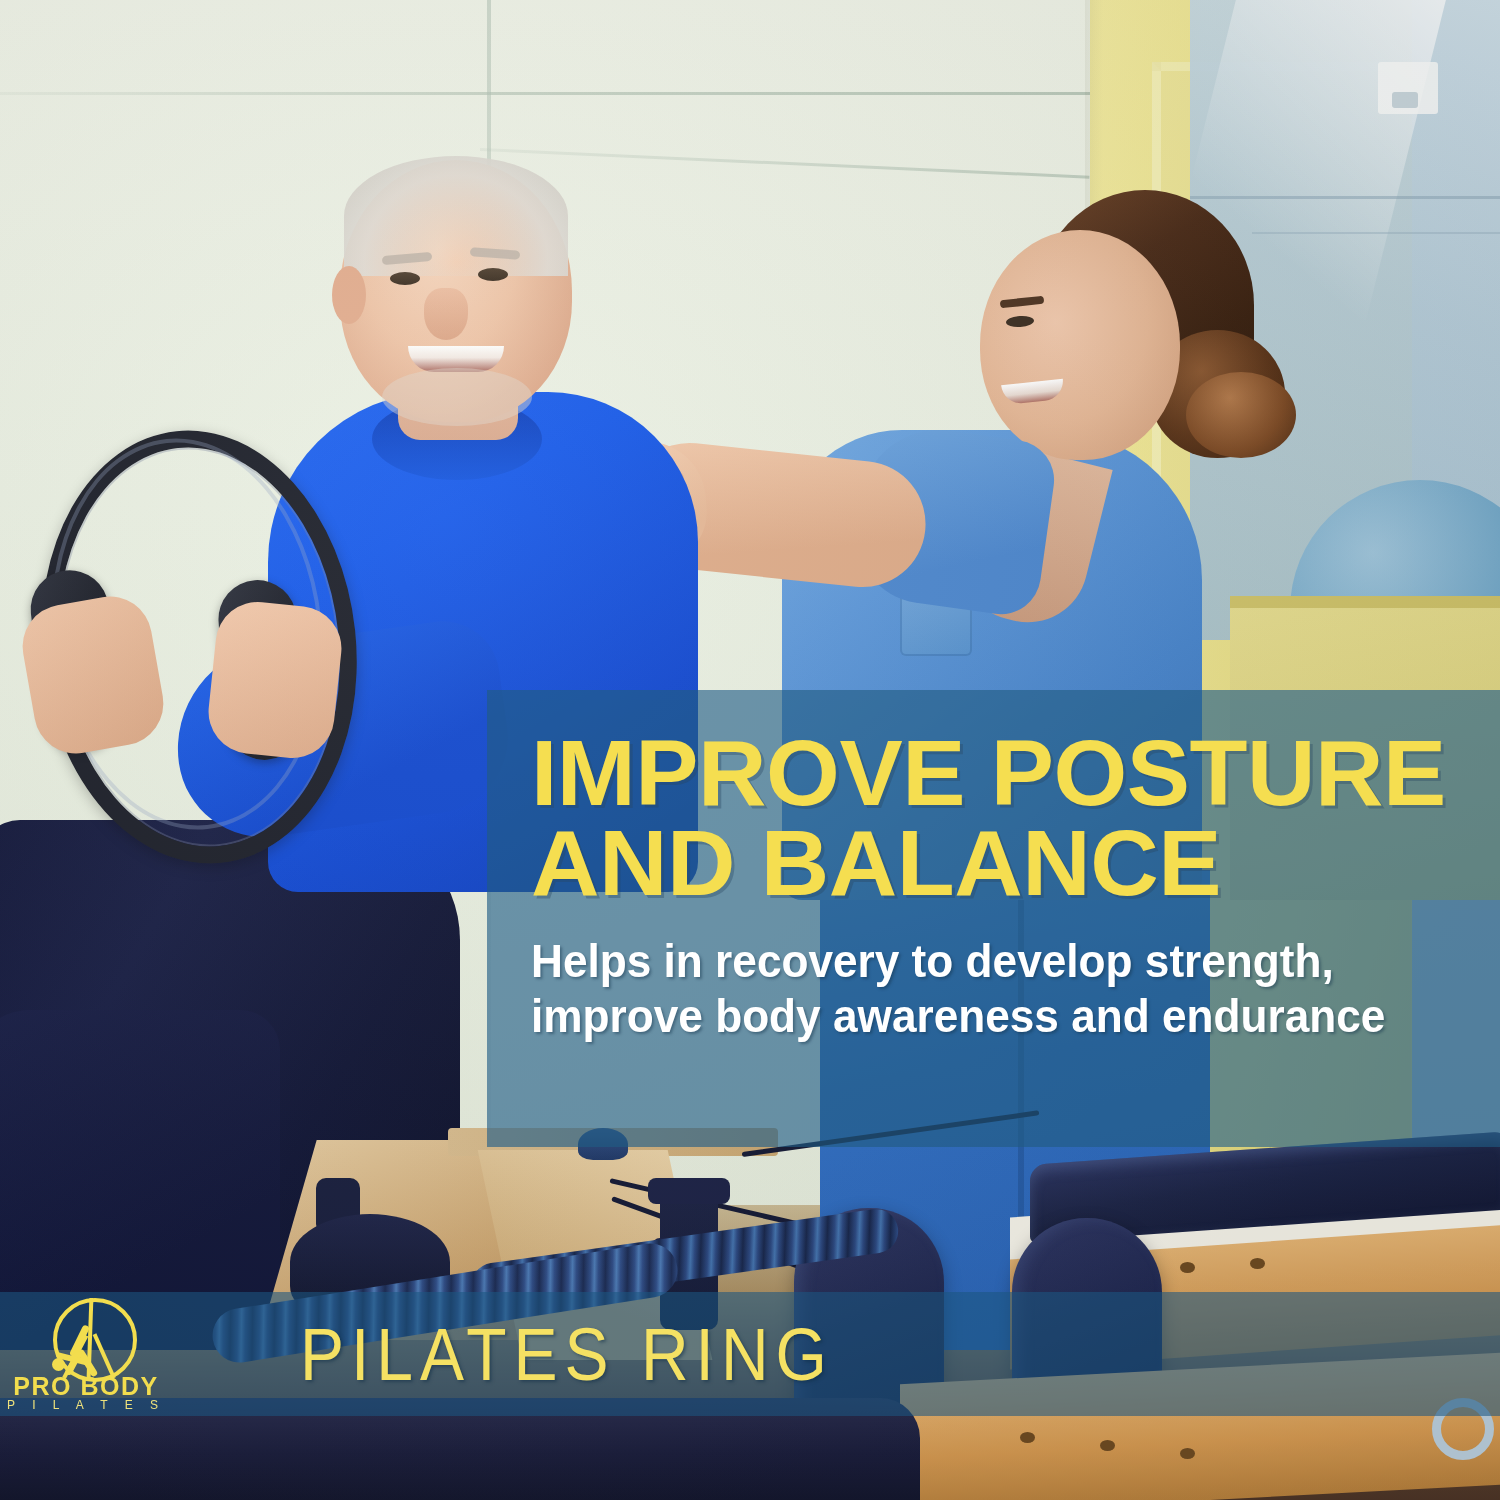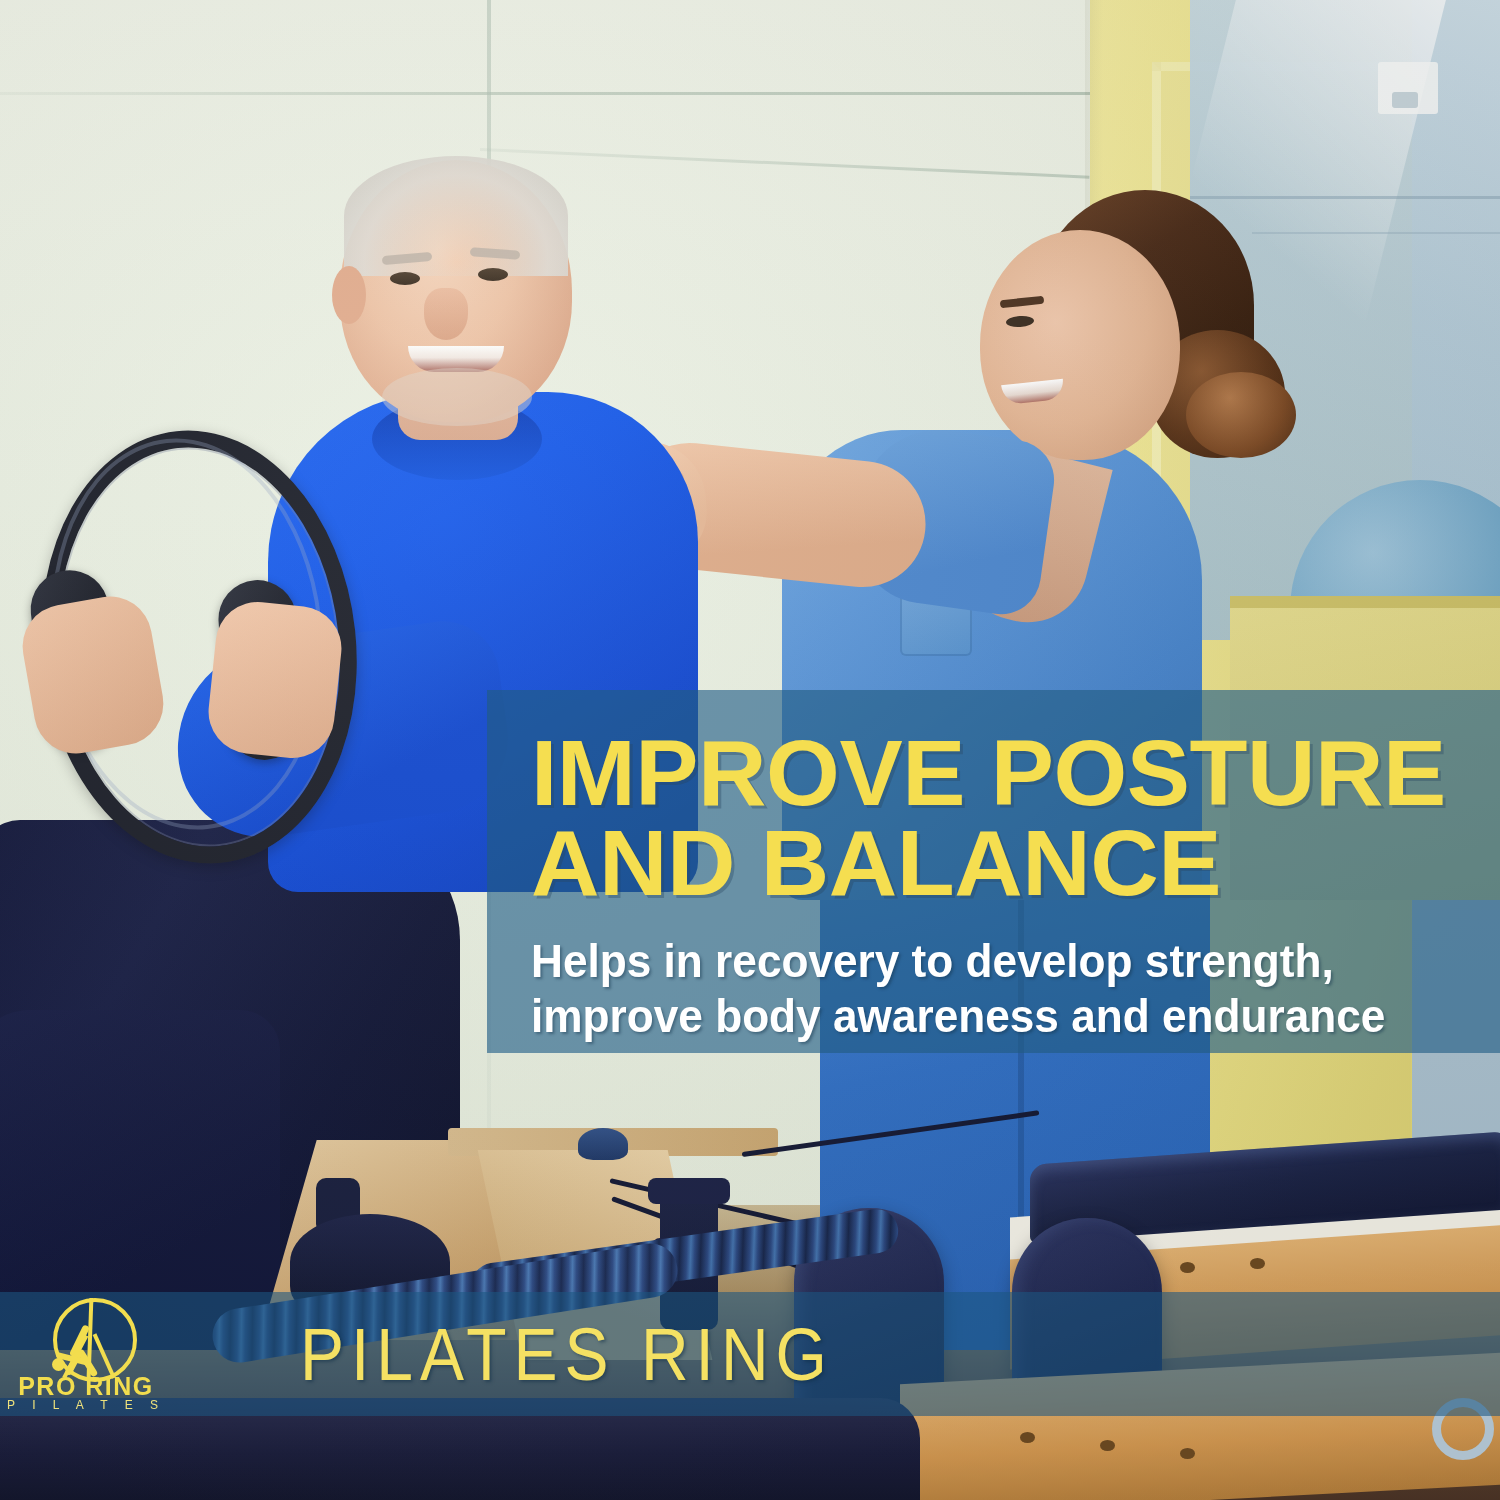--- a/index.html
+++ b/index.html
@@ -332,21 +332,21 @@
     border:9px solid #b9cddb;
   }
 
   
   .grade{position:absolute;inset:0;background:
     radial-gradient(ellipse at 30% 35%,rgba(255,255,255,.08),rgba(0,0,0,.06) 75%);
     pointer-events:none;}
 
   
   .overlay{
-    position:absolute;left:487px;top:690px;width:1013px;height:363px;
+    position:absolute;left:487px;top:690px;width:1013px;height:457px;
     background:rgba(30,92,134,.62);
     backdrop-filter:saturate(.9);
   }
   .overlay-inner{padding:38px 40px 0 44px;}
 
   .headline{
     margin:0;
     font-family:"Liberation Sans",sans-serif;
     font-weight:bold;
     font-size:93px;
@@ -551,20 +551,20 @@
       <div class="logo-mast"></div>
       <div class="logo-tri-l"></div>
       <div class="logo-tri-r"></div>
       <div class="logo-figure">
         <div class="fig-body"></div>
         <div class="fig-leg1"></div>
         <div class="fig-leg2"></div>
         <div class="fig-arm"></div>
         <div class="fig-head"></div>
       </div>
-      <div class="logo-word">PRO RING</div>
+      <div class="logo-word">PRO BODY</div>
       <div class="logo-sub">P I L A T E S</div>
     </div>
 
     <div class="product-name">PILATES RING</div>
   </div>
 
 </div>
 
 </body></html>

